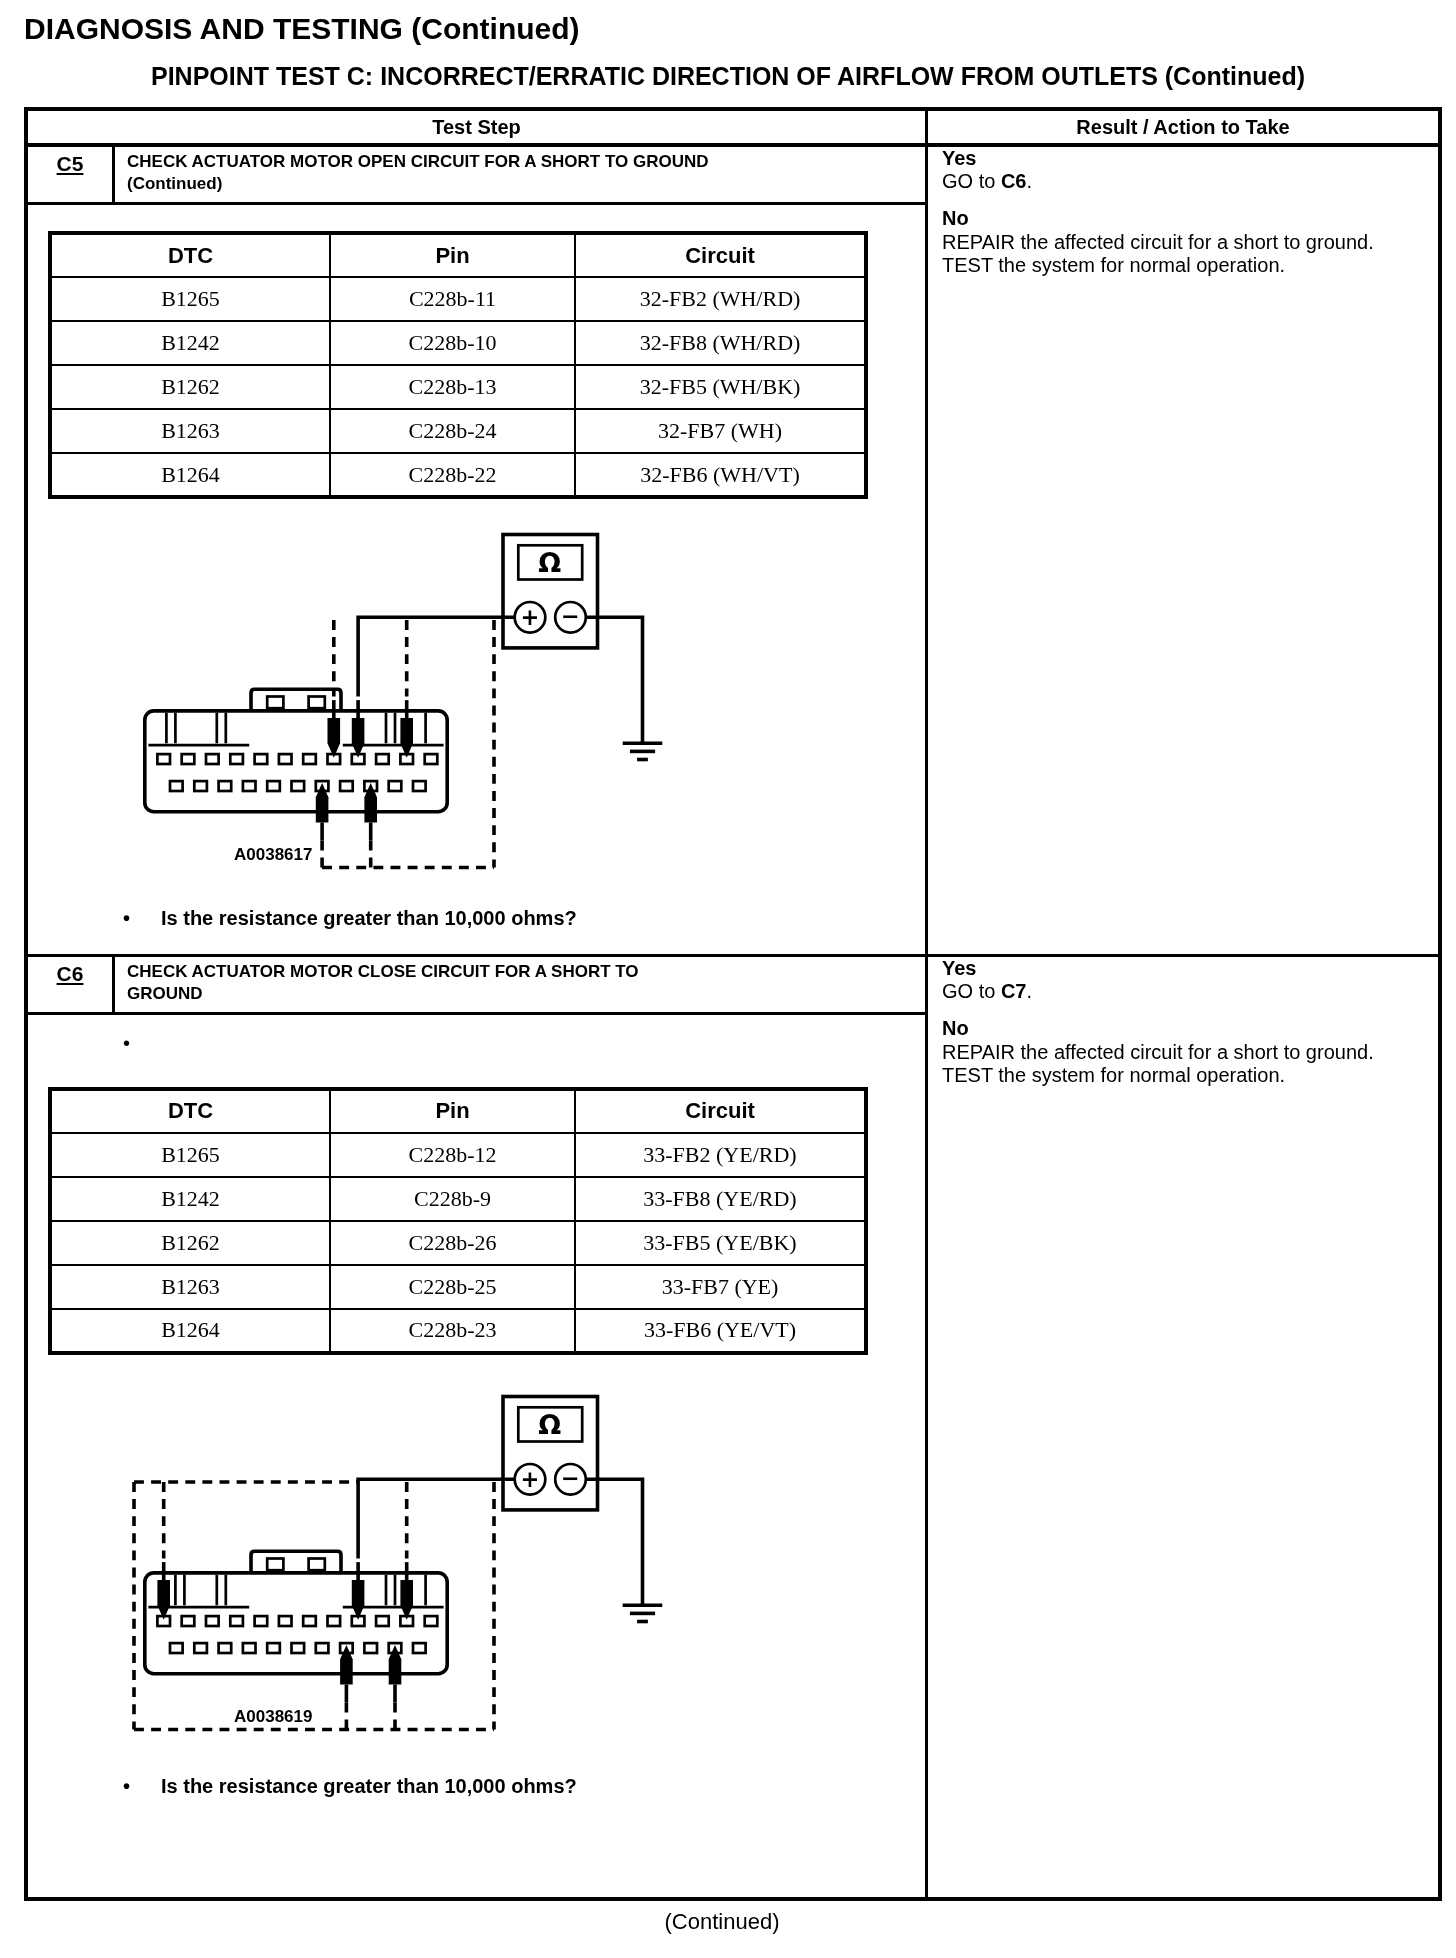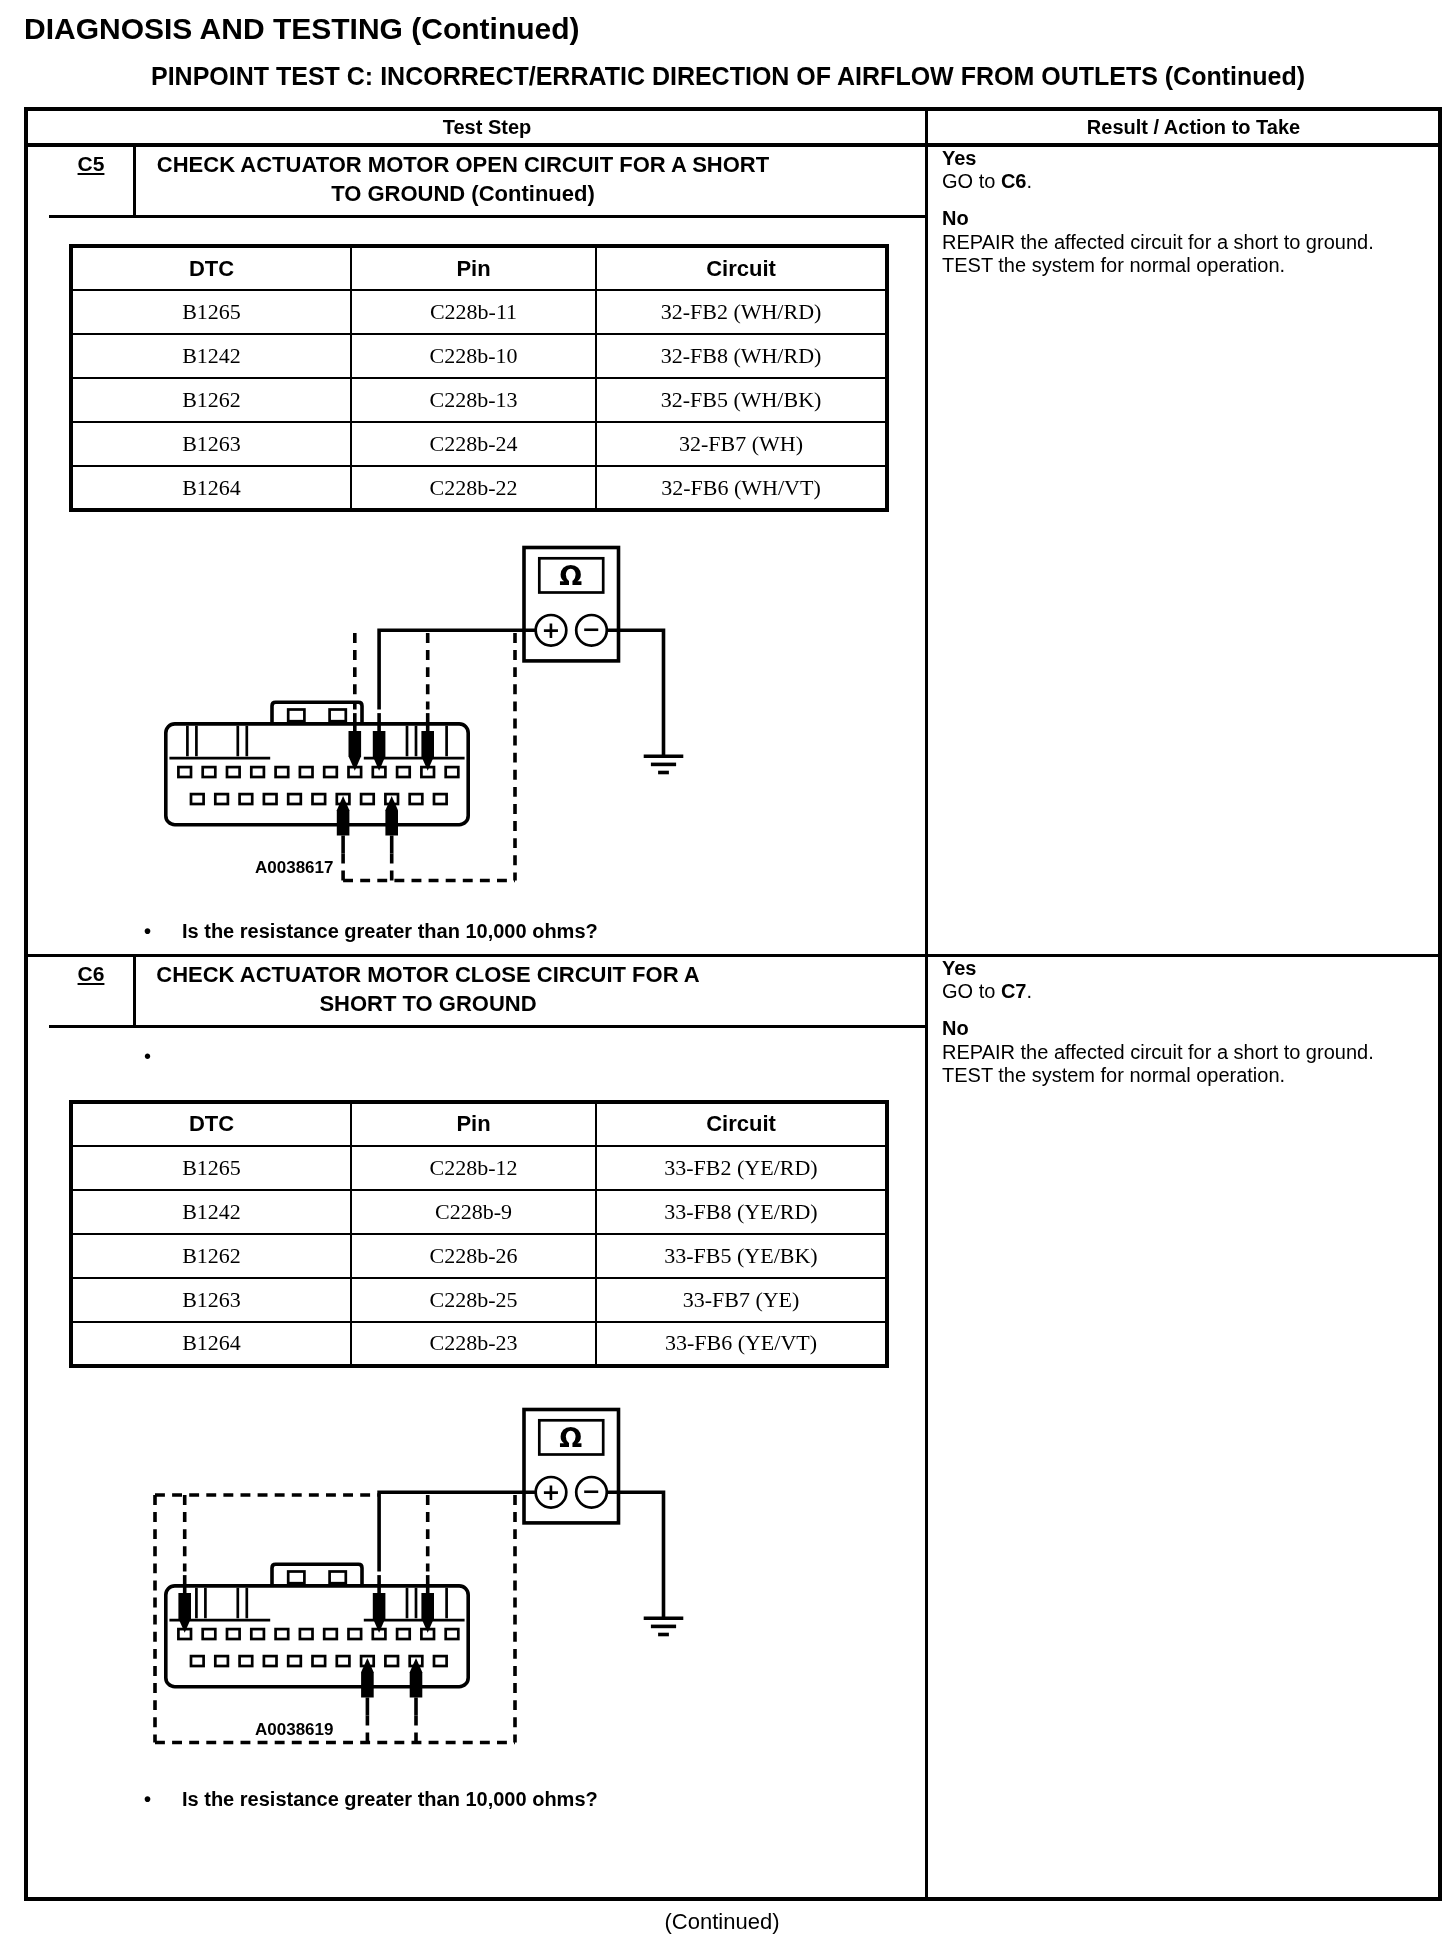--- a/index.html
+++ b/index.html
@@ -21,21 +21,21 @@
     margin:0 0 16px 0;
   }
   .main-table {
     margin-left:10px;
     width:1418px;
     display:grid;
     grid-template-columns:900px 1fr;
     grid-template-rows:36px 810px 940px;
     border:4px solid #000;
   }
-  .cell { overflow:hidden;padding-left:21px; }
+  .cell { overflow:hidden; }
   .col-left { border-right:3px solid #000; }
   .hdr-cell {
     border-bottom:4px solid #000;
     display:flex; align-items:center; justify-content:center;
     font-weight:bold; font-size:20px;
   }
   .step-left { border-bottom:3px solid #000; }
   .step-right {
     border-bottom:3px solid #000;
     display:flex; flex-direction:column; justify-content:flex-start;
@@ -46,23 +46,22 @@
   .step-right .res-no-block { margin-top:14px; }
   .step-right .res-text { max-width:452px; }
   .step-header { display:flex; border-bottom:3px solid #000; }
   .step-id {
     width:87px; flex:0 0 87px;
     border-right:3px solid #000;
     font-weight:bold; font-size:21px;
     padding-top:5px; text-align:center;text-decoration:underline;
   }
   .step-title {
-    font-weight:bold; font-size:22px; line-height:1.3;
+    font-weight:bold; font-size:17px; line-height:1.3;
     padding:4px 8px 7px 12px;
-    text-align:center;
   }
   .instruction-row {
     display:flex; margin:16px 0 0 95px;
     font-size:20px; line-height:1.27;
   }
   .instruction-row .bullet { width:38px; flex:0 0 38px; }
   .instruction-row .itext { max-width:600px; }
   .dtc-table {
     border-collapse:collapse;
     border:4px solid #000;

